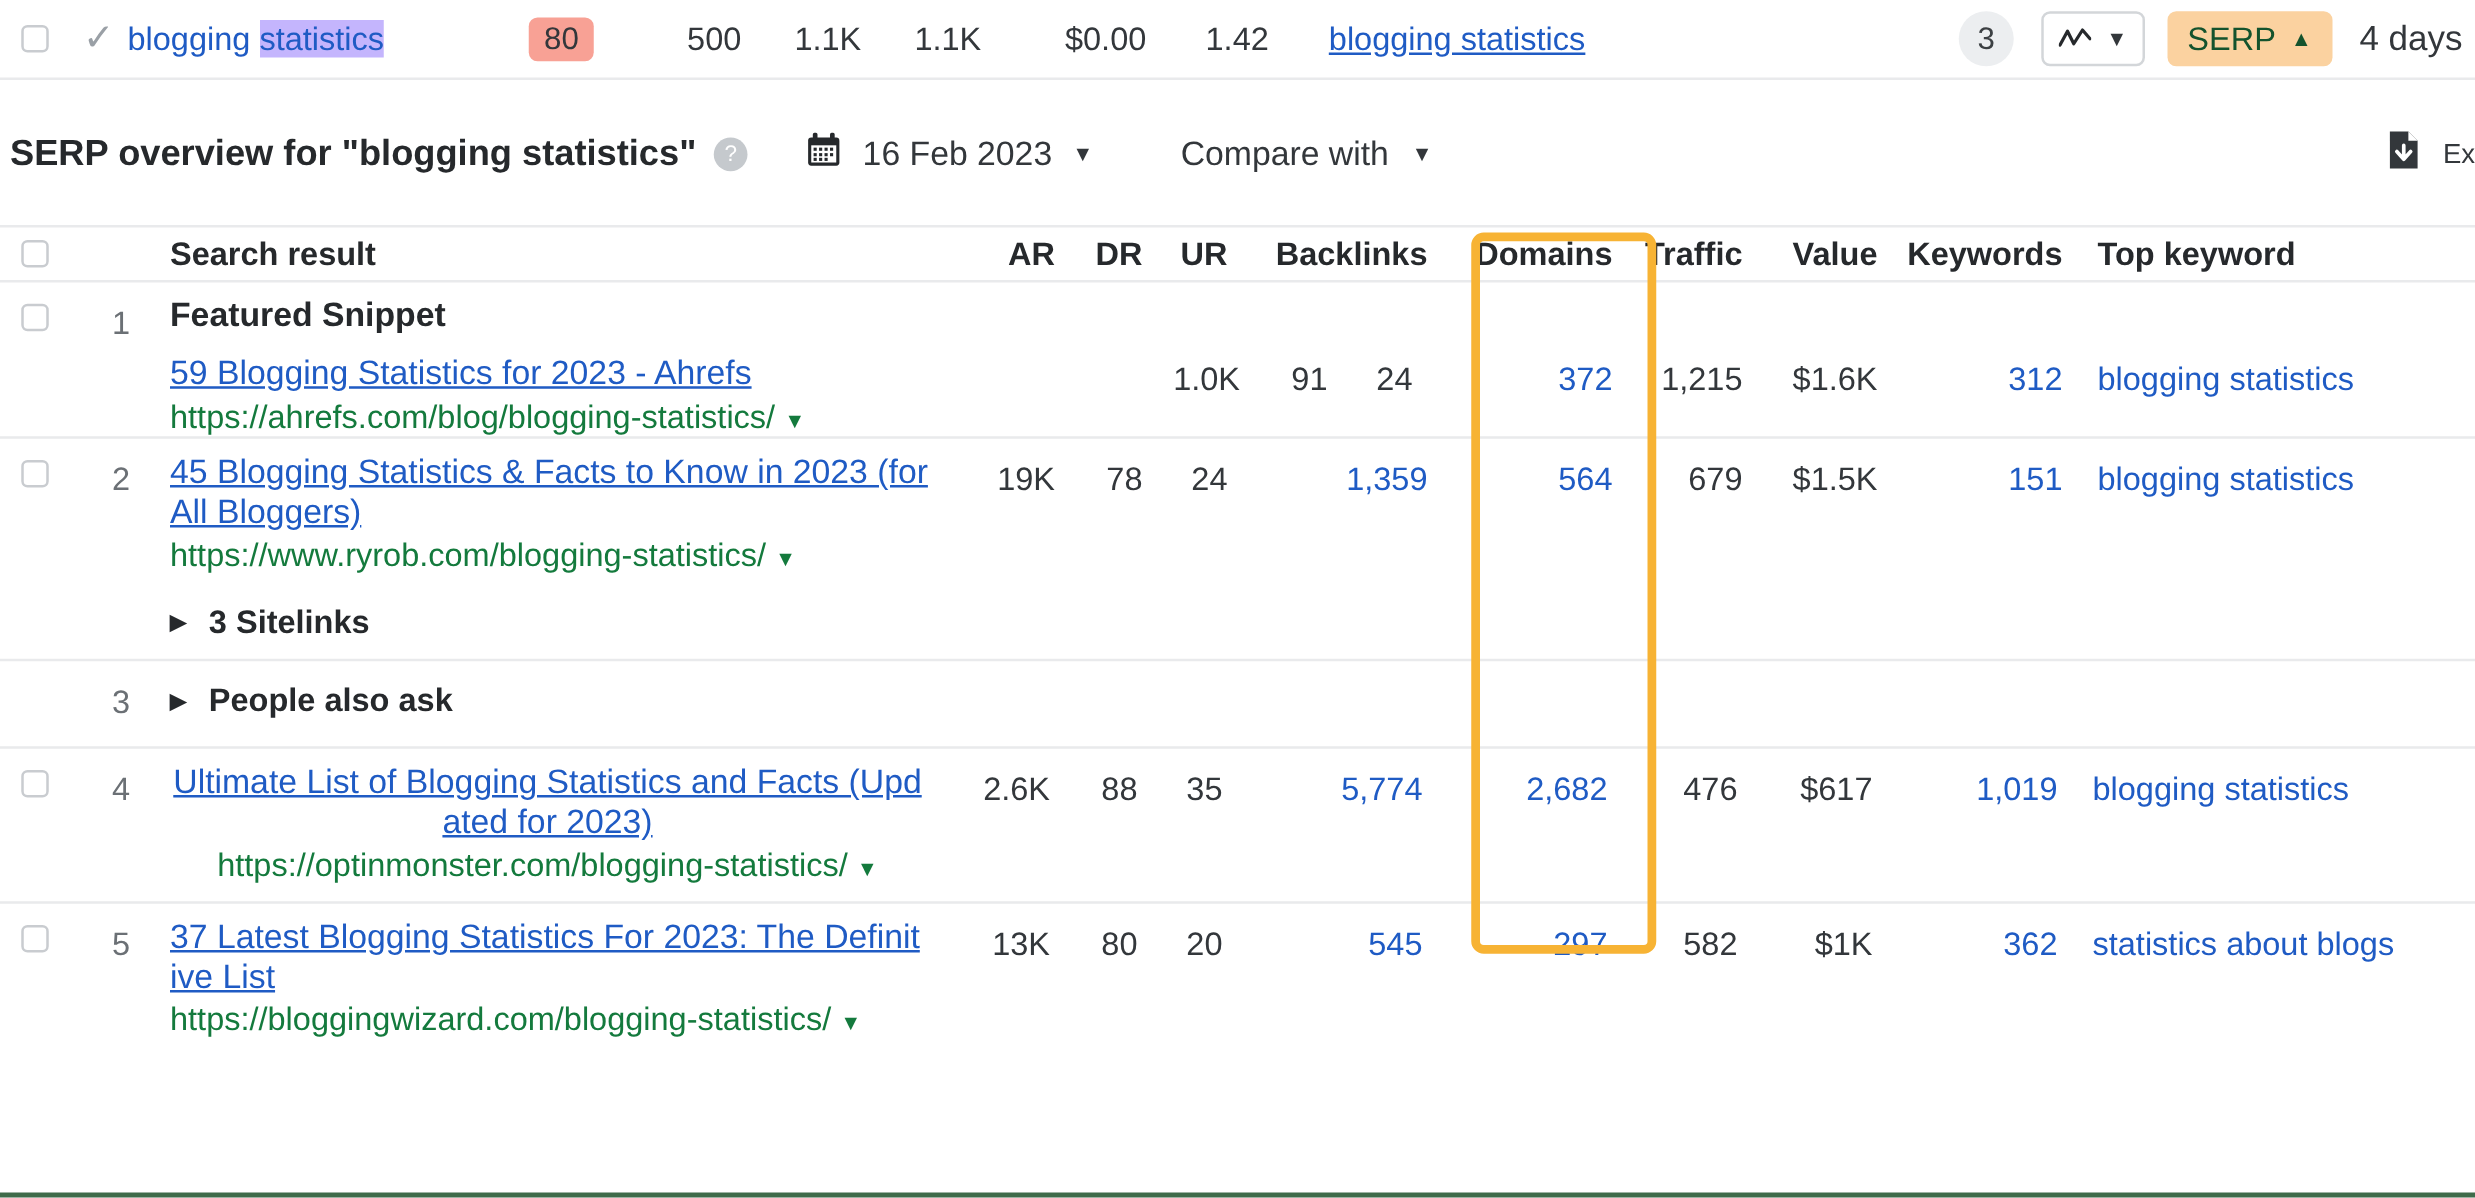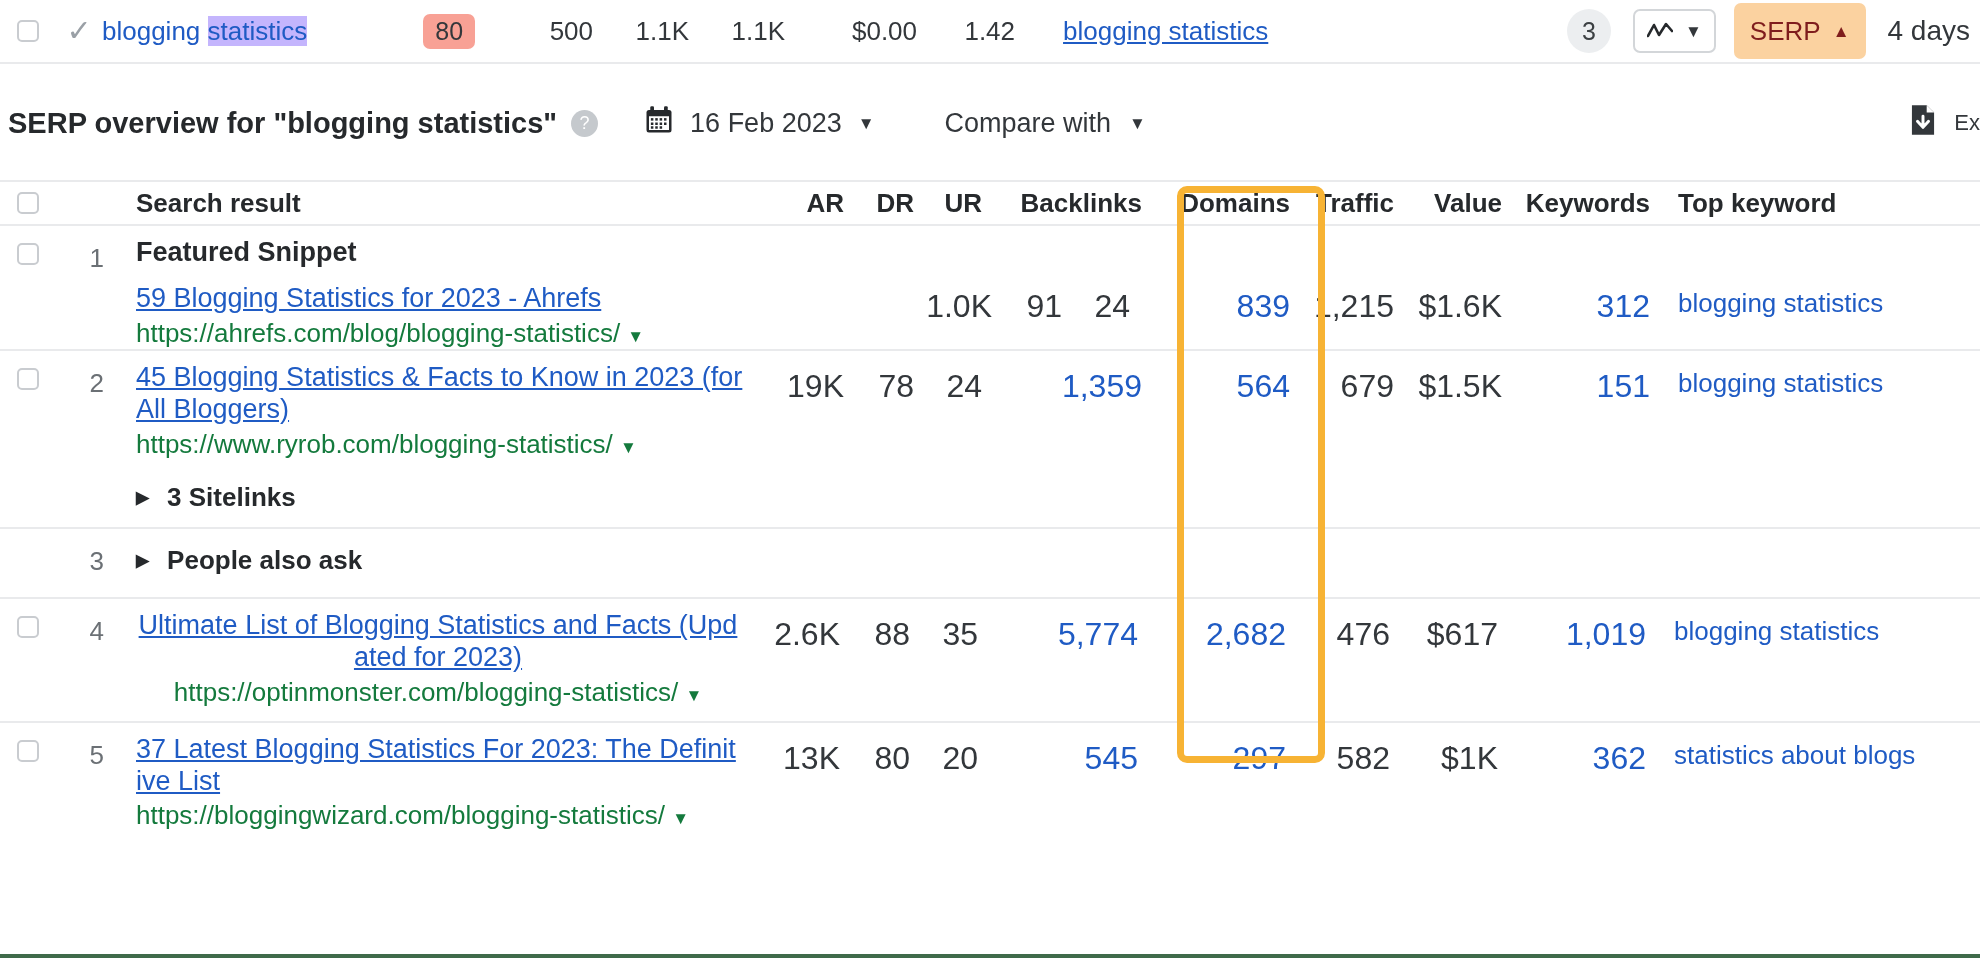--- a/index.html
+++ b/index.html
@@ -63,23 +63,23 @@
     margin-left: 22px;
     border: 2px solid #d3d6d9; border-radius: 7px;
     background: #fff;
     height: 44px; padding: 0 12px;
     display: flex; align-items: center; gap: 12px;
     font-size: 22px; color: #33373b;
   }
   .btn-serp {
     margin-left: 18px;
     background: #fbd2a0; border: none; border-radius: 7px;
-    height: 56px; padding: 0 16px;
+    height: 44px; padding: 0 16px;
     display: flex; align-items: center; gap: 12px;
-    font-size: 26px; color: #7f1d1d;
+    font-size: 26px; color: #14532d;
   }
   .days { margin-left: 22px; margin-right: 10px; font-size: 28px; color: #33373b; white-space: nowrap; }
   .caret-d { font-size: 17px; line-height: 1; }
   .caret-u { font-size: 17px; line-height: 1; }
   .spark { font-size: 26px; font-weight: bold; line-height: 1; }
 
   
   #serp-head {
     position: absolute; left: 0; top: 66px;
     width: 1980px; height: 114px;
@@ -105,21 +105,21 @@
   .export { margin-left: auto; display: flex; align-items: center; gap: 16px;
     font-size: 22px; color: #33373b; white-space: nowrap; padding-right: 0; }
 
   
   #table { position: absolute; left: 0; top: 180px; width: 1980px; }
   .trow { display: flex; align-items: flex-start; border-top: 2px solid #e9eaec; position: relative; }
   #thead { border-top: 2px solid #e9eaec; border-bottom: none; }
   .c-check { width: 56px; flex: 0 0 56px; display: flex; justify-content: center; padding-top: 17px; }
   .c-num   { width: 48px; flex: 0 0 48px; text-align: right; font-size: 26px; color: #6b7075; padding-top: 17px; }
   .c-res   { flex: 1 1 auto; padding-left: 32px; padding-top: 11px; padding-right: 12px; min-width: 0; }
-  .cnum    { flex: 0 0 auto; text-align: right; font-size: 32px; color: #33373b; padding-top: 17px; }
+  .cnum    { flex: 0 0 auto; text-align: right; font-size: 26px; color: #33373b; padding-top: 17px; }
   .c-ar { width: 88px; } .c-dr { width: 70px; } .c-ur { width: 68px; }
   .c-bl { width: 160px; } .c-dom { width: 148px; } .c-tr { width: 104px; }
   .c-val { width: 108px; } .c-kw { width: 148px; }
   .c-topkw { flex: 0 0 auto; width: 330px; padding-left: 28px; padding-top: 17px; font-size: 26px; }
   .lnk { color: #1f5bc4; }
 
   #thead .c-check, #thead .c-num, #thead .cnum, #thead .c-topkw { padding-top: 0; }
   #thead { height: 44px; display: flex; align-items: center; }
   #thead .hcell { font-size: 26px; font-weight: bold; color: #26292c; }
   #thead .c-res { padding-top: 0; font-size: 26px; font-weight: bold; color: #26292c; }
@@ -252,21 +252,21 @@
     <div class="c-num">1</div>
     <div class="c-res">
       <div class="res-title bold-black">Featured Snippet</div>
       <div style="height:14px;"></div>
       <a class="res-title" href="#">59 Blogging Statistics for 2023 - Ahrefs</a>
       <div class="res-url"><span>https://ahrefs.com/blog/blogging-statistics/</span> <span class="url-caret">▼</span></div>
     </div>
     <div class="cnum c-ar" style="padding-top:62px;">1.0K</div>
     <div class="cnum c-dr" style="padding-top:62px;">91</div>
     <div class="cnum c-ur" style="padding-top:62px;">24</div>
-    <div class="cnum c-bl lnk" style="padding-top:62px;">839</div>
+    <div class="cnum c-bl lnk" style="padding-top:62px;">372</div>
     <div class="cnum c-tr" style="padding-top:62px;">1,215</div>
     <div class="cnum c-val" style="padding-top:62px;">$1.6K</div>
     <div class="cnum c-kw lnk" style="padding-top:62px;">312</div>
     <div class="c-topkw lnk" style="padding-top:62px;">blogging statistics</div>
   </div>
 
   <div class="trow" style="min-height:88px;">
     <div class="c-check">
       <span class="checkbox"></span>
     </div>

